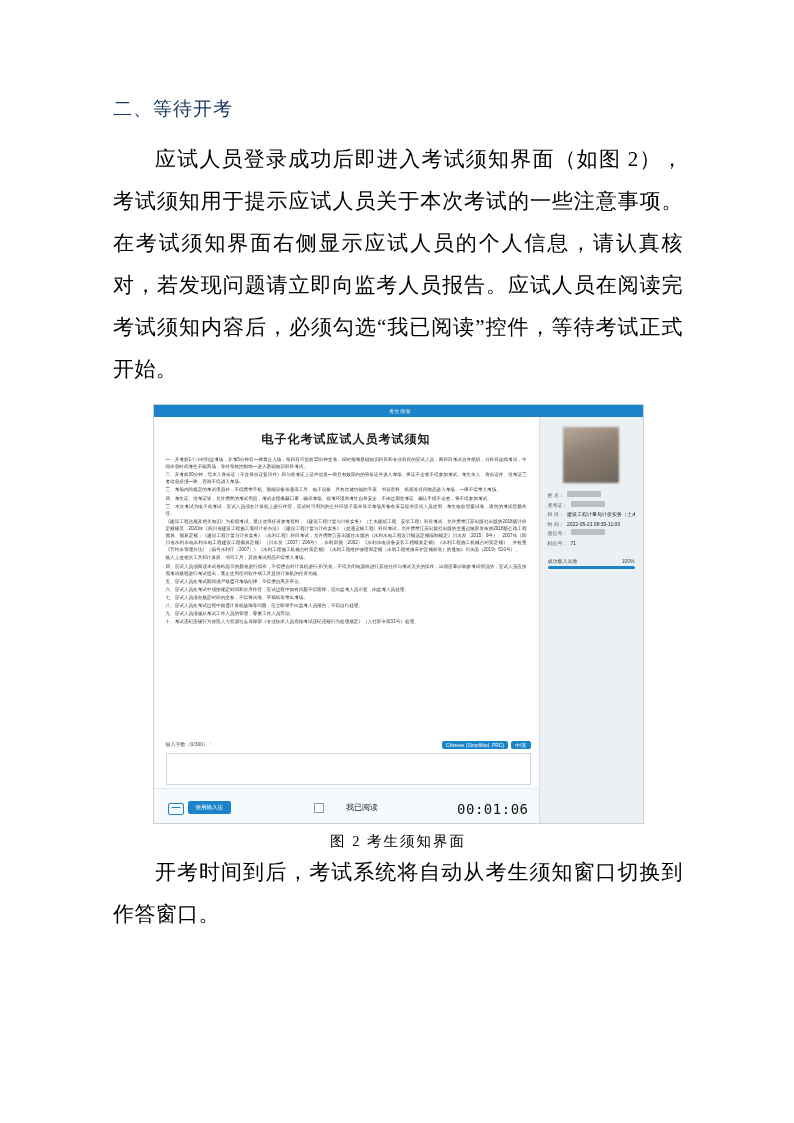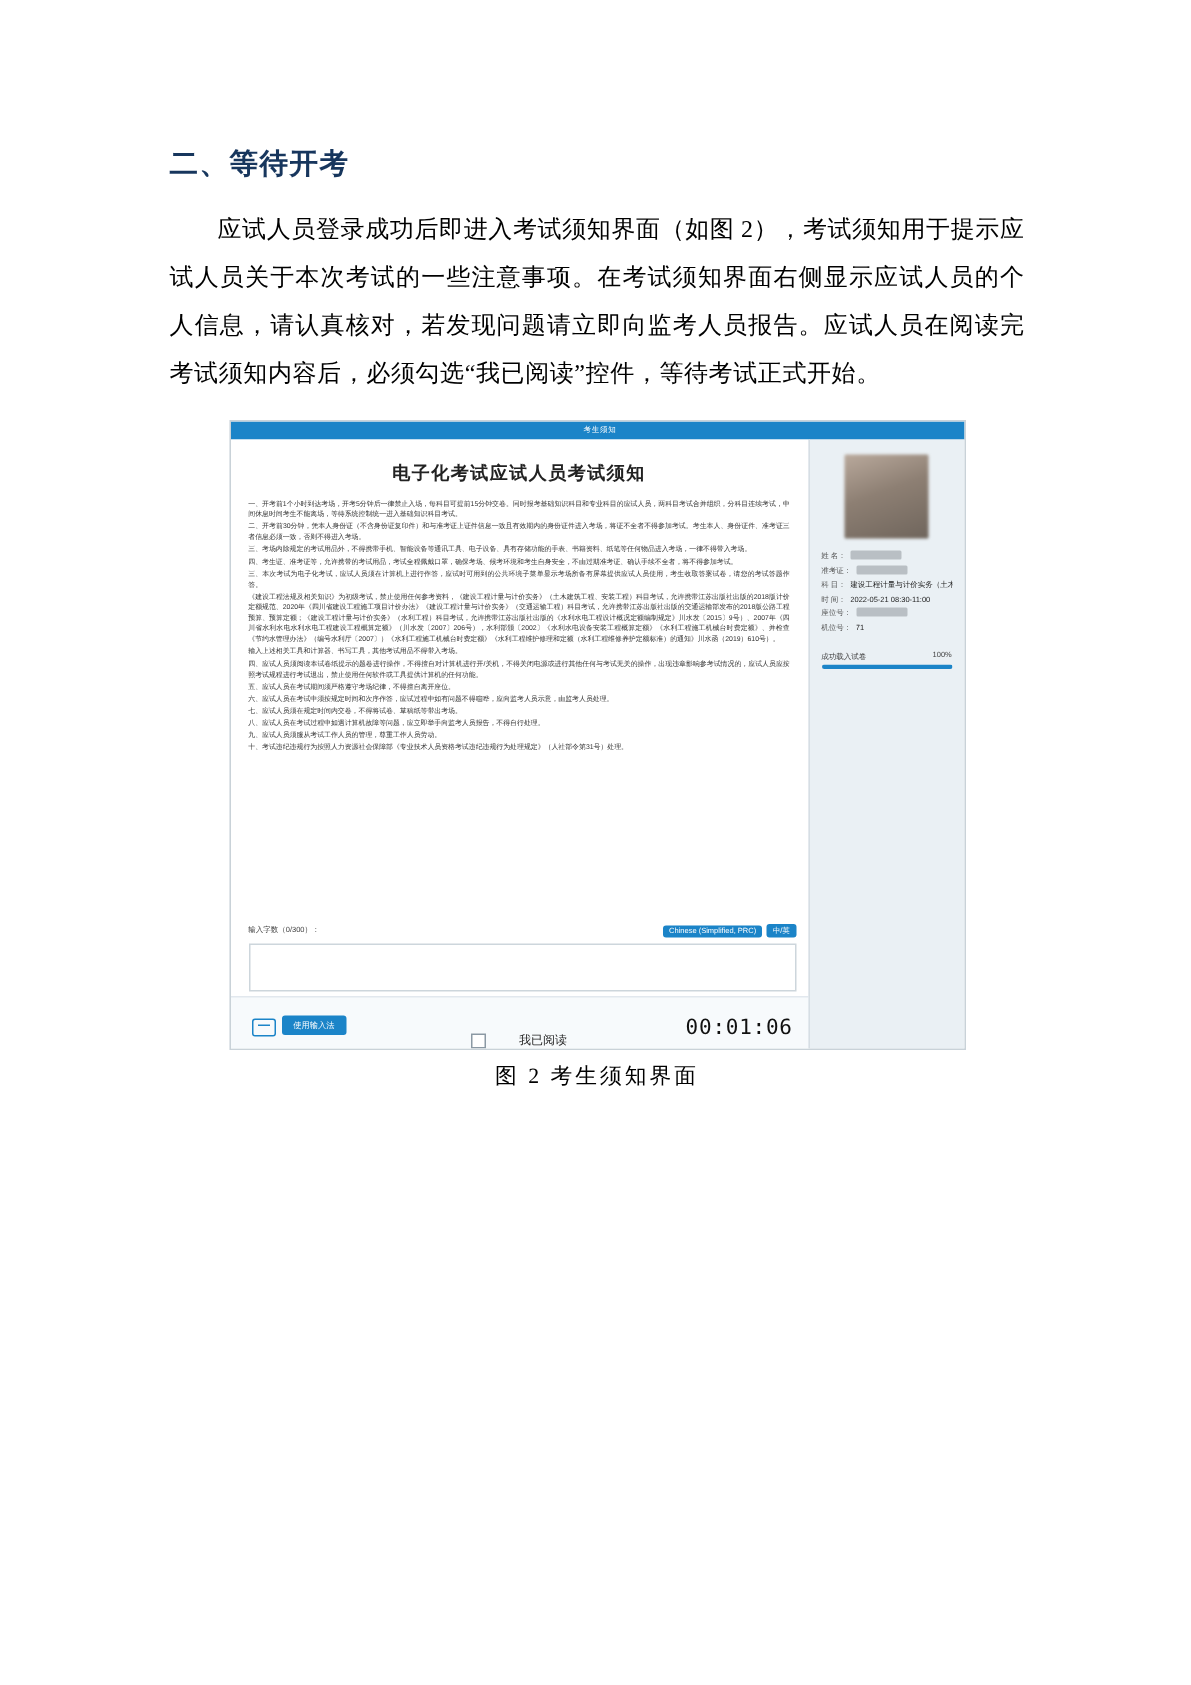--- a/index.html
+++ b/index.html
@@ -25,31 +25,31 @@
   .content {
     position: absolute;
     left: 113px;
     top: 96px;
     width: 570px;
   }
 
   h2.section-heading {
     font-family: "Liberation Serif", "DejaVu Serif", serif;
     font-size: 19px;
-    font-weight: bold;
+    font-weight: normal;
     color: #17365d;
     margin: 0 0 16px 0;
     letter-spacing: 1px;
   }
   h2.section-heading.second {
     margin-top: 30px;
   }
 
   p.body-text {
-    font-size: 16px;
+    font-size: 21px;
     line-height: 2.0;
     margin: 0 0 4px 0;
     text-align: justify;
     text-indent: 2em;
     letter-spacing: 0.4px;
     font-family: "Liberation Serif", "DejaVu Serif", serif;
   }
 
   .figure-wrap {
     margin: 14px 0 0 0;
@@ -205,21 +205,21 @@
     left: 3px;
     top: 3px;
     width: 8px;
     height: 1px;
     background: #1b84c8;
   }
   .read-check {
     position: absolute;
     left: 50%;
     transform: translateX(-50%);
-    bottom: 0;
+    bottom: 10px;
     display: flex;
     align-items: center;
     gap: 22px;
     font-size: 8px;
     color: #222;
   }
   .checkbox {
     width: 8px;
     height: 8px;
     border: 1px solid #8b99a4;
@@ -396,15 +396,16 @@
               </div>
             </div>
           </div>
         </div>
       </div>
 
       <div class="figure-caption">图 2   考生须知界面</div>
     </div>
 
 
+    <p class="body-text">开考时间到后，考试系统将自动从考生须知窗口切换到作答窗口。</p>
 
   </div>
 </div>
 
 </body></html>

